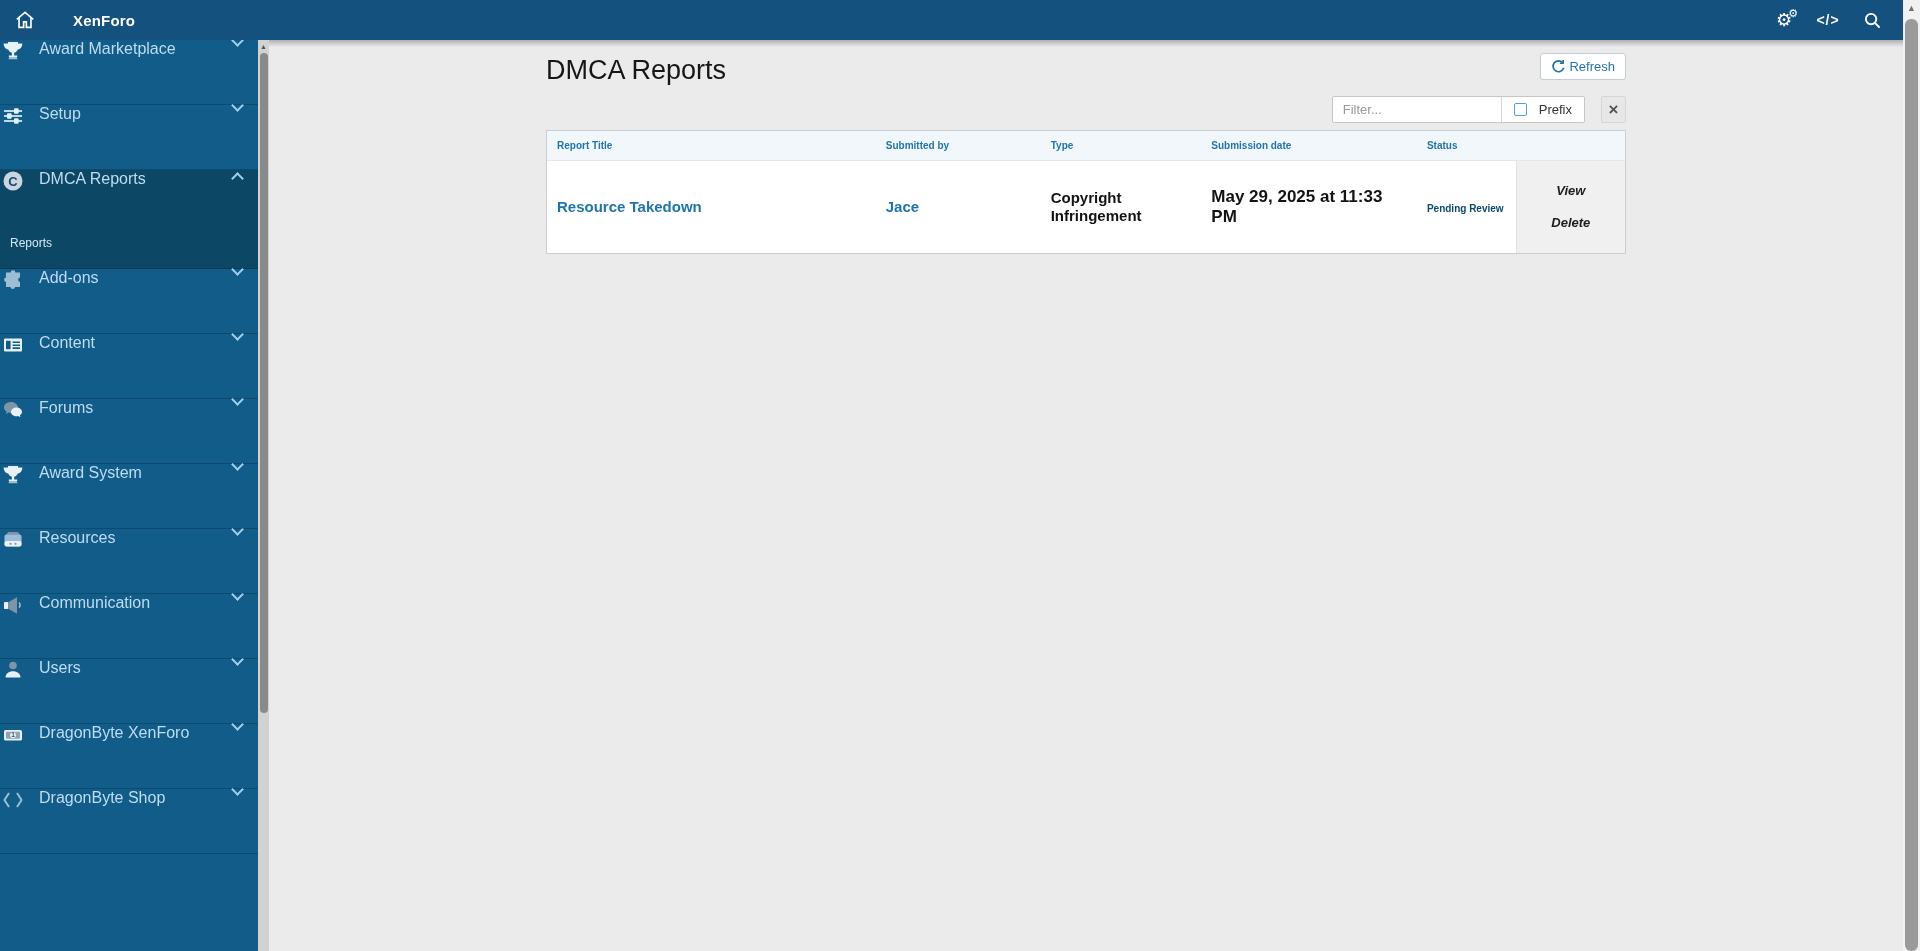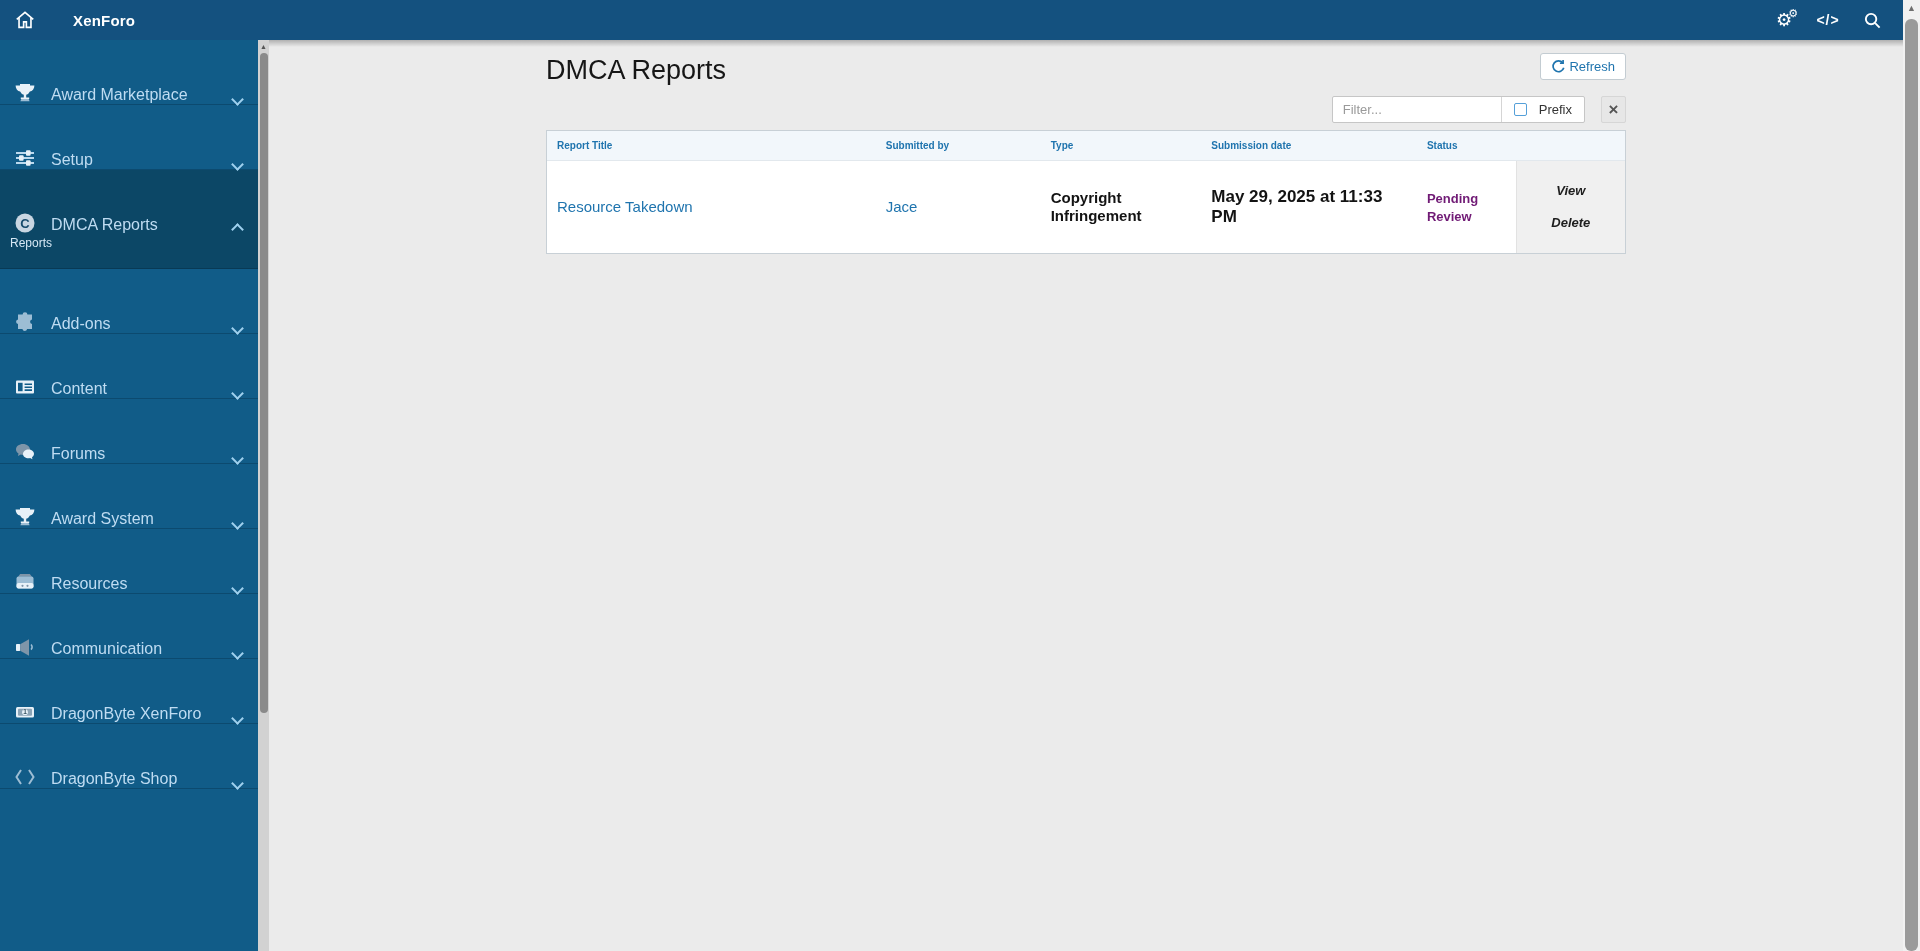--- a/index.html
+++ b/index.html
@@ -22,21 +22,21 @@
   .nav-spacer{flex:1;}
   .nav-iconbtn{display:flex;align-items:center;justify-content:center;width:34px;height:34px;
     margin-left:10px;cursor:pointer;color:#fff;}
   .gearwrap{position:relative;line-height:1;}
   .gearwrap .g1{font-size:18px;}
   .gearwrap .g2{font-size:11px;position:absolute;right:-6px;top:-3px;}
 
   
   .sidebar{position:absolute;top:40px;left:0;width:258px;bottom:0;background:var(--sidebar-bg);overflow:hidden;z-index:10;}
   .side-group{border-bottom:1px solid rgba(0,20,35,.25);}
-  .side-row{height:64px;display:flex;align-items:flex-end;padding:0 16px 0 13px;cursor:pointer;}
+  .side-row{height:64px;display:flex;align-items:flex-start;padding:0 16px 0 1px;cursor:pointer;}
   .side-group.expanded{background:var(--sidebar-expanded-bg);}
   .icn{display:inline-flex;align-items:center;justify-content:center;}
   .side-row .icn{width:24px;margin-right:14px;flex:0 0 auto;}
   .side-label{flex:1;font-size:16px;color:#BFDCF2;white-space:nowrap;overflow:hidden;}
   .chev{width:9px;height:9px;border-right:2px solid #9FD0EE;border-bottom:2px solid #9FD0EE;
     transform:rotate(45deg);margin-top:-4px;flex:0 0 auto;}
   .chev.up{transform:rotate(-135deg);margin-top:4px;}
   .side-sub{padding:0 10px 16px 10px;display:flex;flex-direction:column;}
   .side-sub-link{font-size:12px;color:#D6E8F5;text-decoration:none;padding:2px 0;cursor:pointer;}
 
@@ -75,24 +75,24 @@
 
   
   .tablewrap{margin-top:7px;background:#fff;border:1px solid #C8D0D6;}
   table{width:100%;border-collapse:collapse;table-layout:fixed;}
   col.c1{width:30.5%;} col.c2{width:15.3%;} col.c3{width:14.9%;}
   col.c4{width:20%;} col.c5{width:9.2%;} col.c6{width:10.1%;}
   thead th{height:29px;background:var(--table-header-bg);color:var(--accent-link);
     font-size:10px;font-weight:bold;text-align:left;padding:0 10px;cursor:pointer;
     border-bottom:1px solid #E2E8ED;margin-top:36px;}
   tbody td{height:93px;vertical-align:middle;padding:0 10px;}
-  .cell-link{color:var(--accent-link);font-size:15px;font-weight:normal;text-decoration:none;cursor:pointer;}
+  .cell-link{color:var(--accent-link);font-size:15px;font-weight:bold;text-decoration:none;cursor:pointer;}
   .cell-type{font-size:15px;font-weight:bold;color:#131313;line-height:1.15;}
   .cell-date{font-size:17px;font-weight:bold;color:#131313;}
-  .cell-status{font-size:13px;font-weight:bold;color:#701a75;line-height:1.25;}
+  .cell-status{font-size:10px;font-weight:bold;color:#0c4a6e;line-height:1.25;}
   td.actions{background:#F0F0F0;border-left:1px solid #E2E2E2;}
   .actions-inner{display:flex;flex-direction:column;align-items:center;justify-content:center;gap:17px;font-style:italic;}
   .action-link{font-size:13px;font-weight:bold;color:#1E1E1E;text-decoration:none;cursor:pointer;}
 </style>
 </head>
 <body>
 
 <header class="navbar">
   <span class="nav-home">
       <span class="icn">
@@ -240,20 +240,32 @@
     <div class="side-group">
       <div class="side-row">
         <span class="icn">
           <svg width="22" height="22" viewBox="0 0 22 22">
             <rect x="2" y="8" width="4.2" height="7" rx="0.8" fill="#E8F1F8"></rect>
             <path fill="#7E95A9" d="M6.2 8.2 15 3.2v16.6l-8.8-5z"></path>
             <path d="M17 8.5a3.6 3.6 0 0 1 0 5.2" stroke="#9DBDD4" stroke-width="1.6" fill="none"></path>
           </svg>
         </span>
         <span class="side-label">Communication</span>
+        <span class="chev"></span>
+      </div>
+    </div>
+    <div class="side-group">
+      <div class="side-row">
+        <span class="icn">
+          <svg width="22" height="22" viewBox="0 0 22 22">
+            <circle cx="11" cy="6.5" r="3.8" fill="#7E95A9"></circle>
+            <path fill="#E8F1F8" d="M3.5 18.5c0-4 3.4-6.3 7.5-6.3s7.5 2.3 7.5 6.3z"></path>
+          </svg>
+        </span>
+        <span class="side-label">Users</span>
         <span class="chev"></span>
       </div>
     </div>
     <div class="side-group">
       <div class="side-row">
         <span class="icn">
           <svg width="22" height="22" viewBox="0 0 22 22">
             <rect x="2" y="6" width="18" height="10.5" rx="1.5" fill="#E8F1F8"></rect>
             <rect x="4" y="7.8" width="14" height="6.9" rx="1" fill="#8CA4B6"></rect>
             <circle cx="11" cy="11.2" r="2.9" fill="#E8F1F8"></circle>

